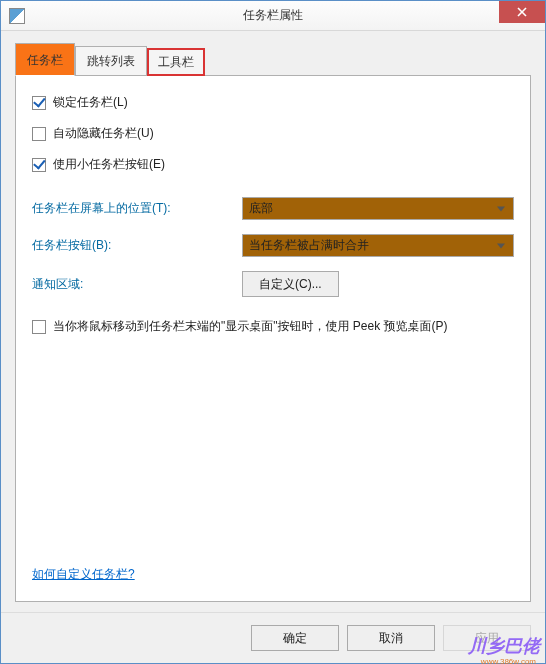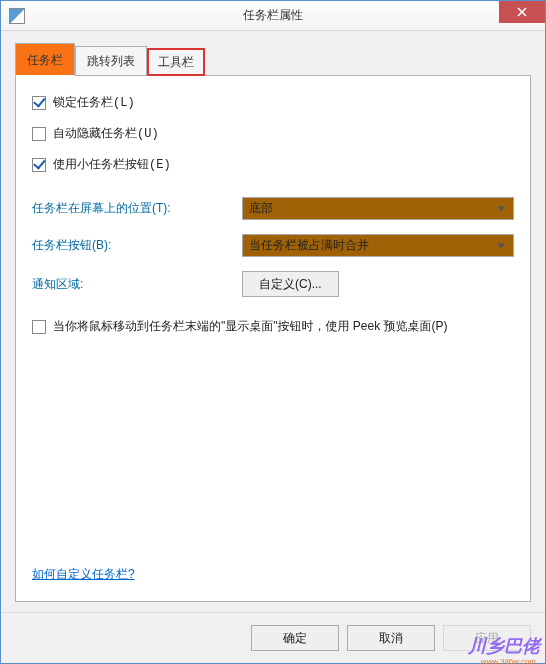--- a/index.html
+++ b/index.html
@@ -122,21 +122,20 @@
       content: "";
       width: 9px;
       height: 5px;
       border-left: 2px solid #1a5fb4;
       border-bottom: 2px solid #1a5fb4;
       transform: rotate(-50deg) translate(1px, -1px);
     }
     .checkbox-label {
       color: #222;
       cursor: pointer;
-      font-family: Liberation Mono, monospace;
     }
     .form-row {
       display: flex;
       align-items: center;
       margin-bottom: 14px;
     }
     .form-label {
       width: 210px;
       color: #0369a1;
     }

